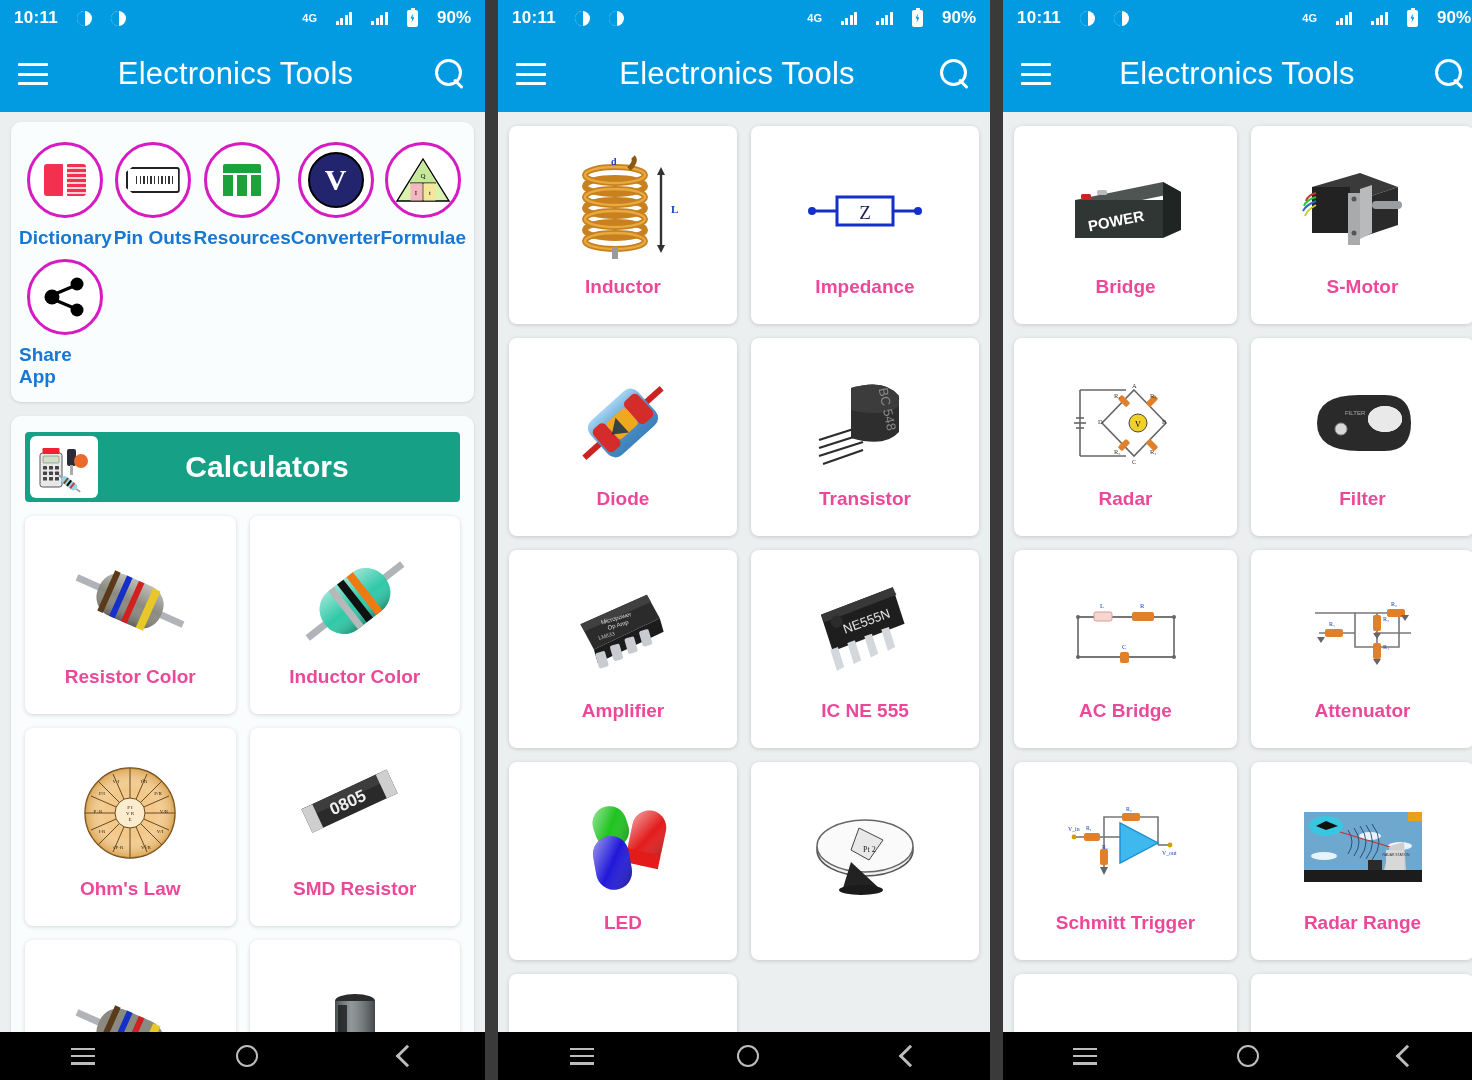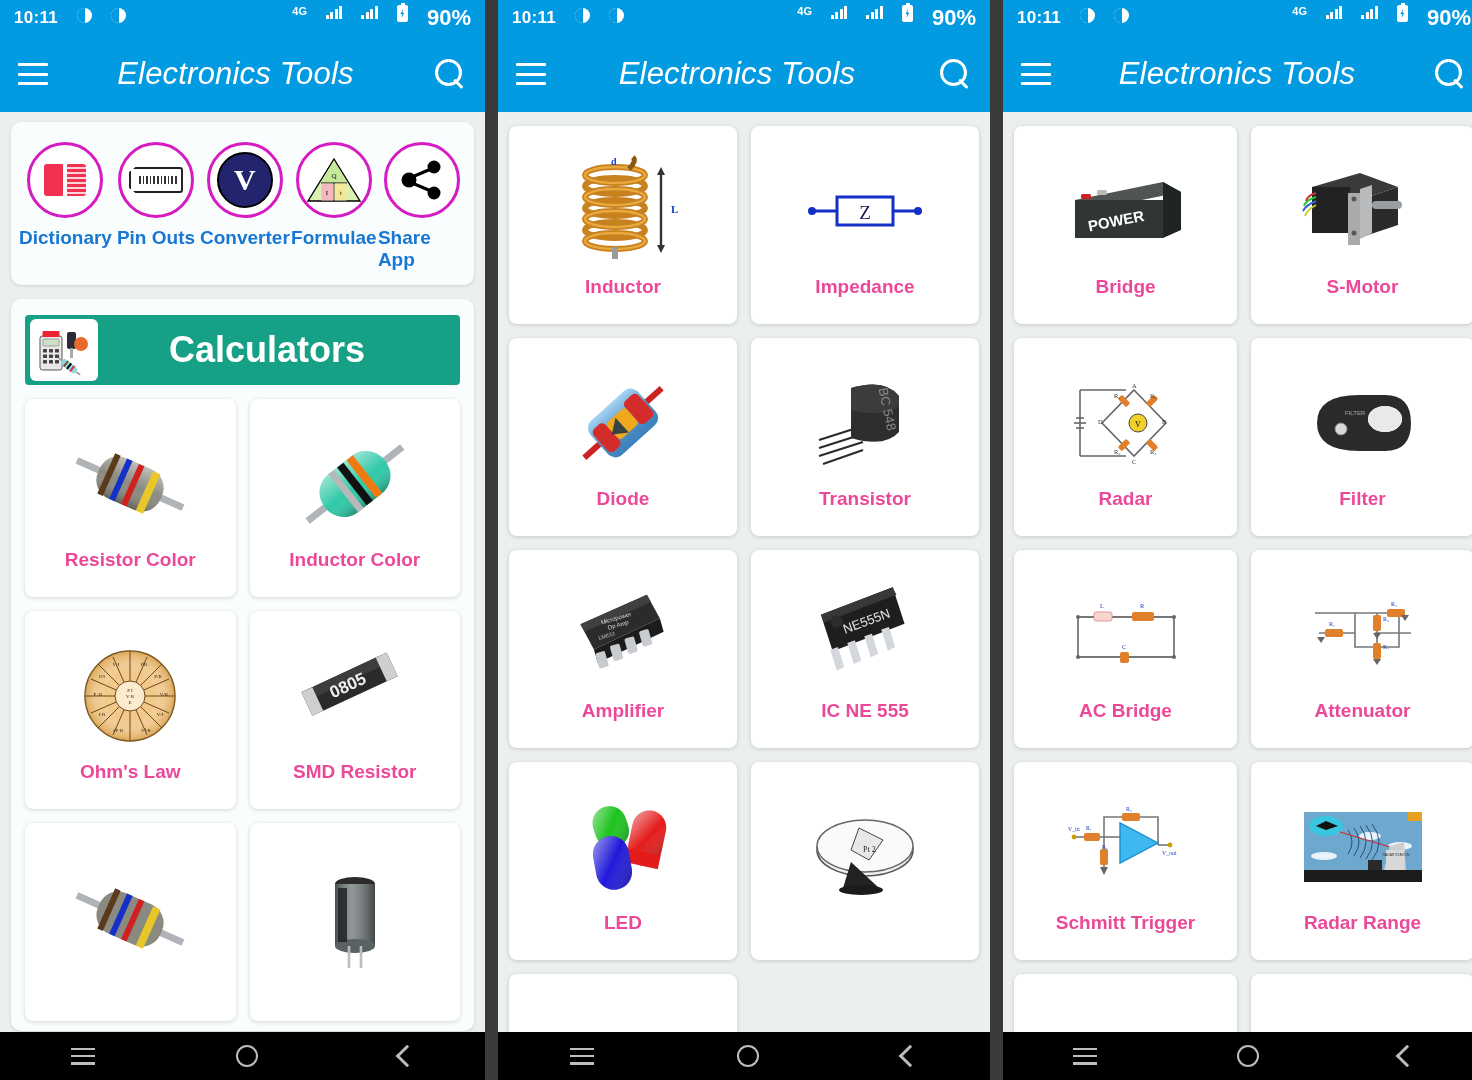--- a/index.html
+++ b/index.html
@@ -20,21 +20,21 @@
   }
   .phone.mid { width: 492px; flex: 0 0 492px; }
   .phone.right { width: 482px; flex: 0 0 482px; }
 
   
   .statusbar {
     height: 36px; background: #029ae0; color: #fff;
     display: flex; align-items: center; justify-content: space-between;
     padding: 0 14px; flex: 0 0 36px;
   }
-  .sb-left, .sb-right { display: flex; align-items: flex-start; gap: 19px; }
+  .sb-left, .sb-right { display: flex; align-items: center; gap: 19px; }
   .sb-time { font-size: 17px; font-weight: bold; letter-spacing: .3px; }
   .halfcircle {
     width: 15px; height: 15px; border-radius: 50%;
     background: #fff; position: relative; overflow: hidden;
   }
   .halfcircle::after {
     content: ""; position: absolute; left: 0; top: 0;
     width: 50%; height: 100%; background: #029ae0;
   }
   .sb-4g { font-size: 11px; font-weight: bold; }
@@ -50,28 +50,27 @@
   }
   .battery::before {
     content: ""; position: absolute; top: -4px; left: 2.5px;
     width: 4px; height: 2px; background: #fff;
   }
   .battery::after {
     content: ""; position: absolute; left: 1.5px; top: 2px;
     width: 4px; height: 9px; background: #029ae0;
     clip-path: polygon(60% 0, 0 55%, 42% 55%, 28% 100%, 100% 42%, 52% 42%);
   }
-  .sb-batt { font-size: 22px; font-weight: bold; }
+  .sb-batt { font-size: 17px; font-weight: bold; }
 
   
   .appbar {
     height: 76px; background: #029ae0; flex: 0 0 76px;
     display: flex; align-items: center; padding: 0 18px;
     position: relative;
-    font-style: italic;
   }
   .hamburger { width: 30px; height: 22px; display: flex; flex-direction: column;
                 justify-content: space-between; cursor: pointer; }
   .hamburger span { display: block; height: 3px; background: #fff; border-radius: 1px; }
   .appbar-title {
     flex: 1; text-align: center; color: #fff;
     font-size: 31px; font-weight: normal; letter-spacing: .2px;
     margin-left: -10px;
   }
   .search-icon { width: 34px; height: 34px; position: relative; cursor: pointer; }
@@ -145,21 +144,21 @@
   .calc-banner {
     background: #16a085; border-radius: 4px; height: 70px;
     display: flex; align-items: center; overflow: hidden;
   }
   .calc-badge {
     width: 68px; height: 62px; background: #fff; border-radius: 6px;
     margin-left: 5px; display: flex; align-items: center; justify-content: center;
     flex: 0 0 68px;
   }
   .calc-banner-title {
-    flex: 1; text-align: center; color: #fff; font-size: 36px; font-weight: bold;
+    flex: 1; text-align: center; color: #fff; font-size: 30px; font-weight: bold;
     margin-left: -24px;
   }
 
   
   .tiles {
     display: grid; grid-template-columns: 1fr 1fr; gap: 14px 14px;
     padding: 0 0 0 0; margin-top: 14px;
   }
   .content.plain .tiles { margin-top: 4px; }
   .tile {
@@ -233,20 +232,26 @@
           <div class="quick-ring">
               <div class="g-book"></div>
             </div>
           <div class="quick-label">Dictionary</div>
         </div>
         <div class="quick-item">
           <div class="quick-ring">
               <div class="g-pin"></div>
             </div>
           <div class="quick-label">Pin Outs</div>
+        </div>
+        <div class="quick-item">
+          <div class="quick-ring">
+              <div class="g-res"></div>
+            </div>
+          <div class="quick-label">Resources</div>
         </div>
         <div class="quick-item">
           <div class="quick-ring">
               <div class="g-conv">V</div>
             </div>
           <div class="quick-label">Converter</div>
         </div>
         <div class="quick-item">
           <div class="quick-ring">
             <svg width="56" height="46" viewBox="0 0 56 46">

